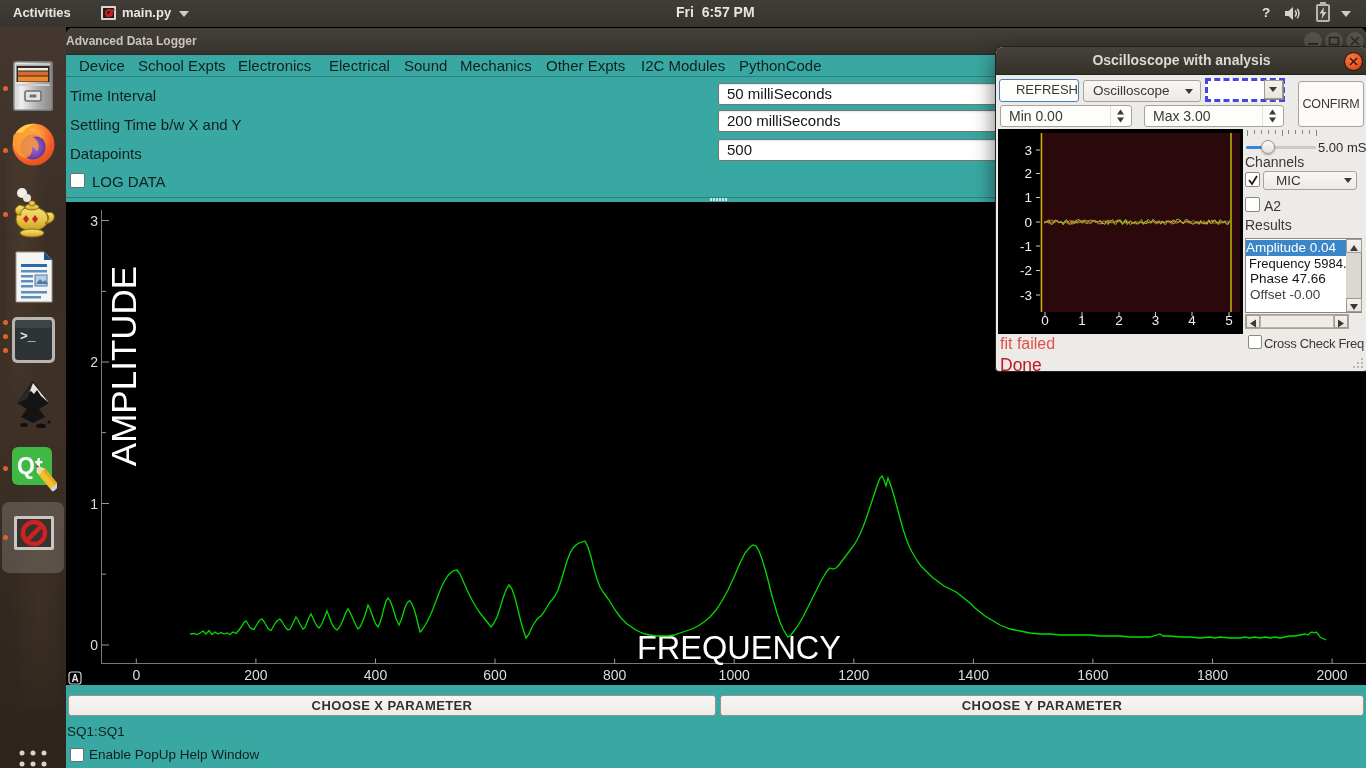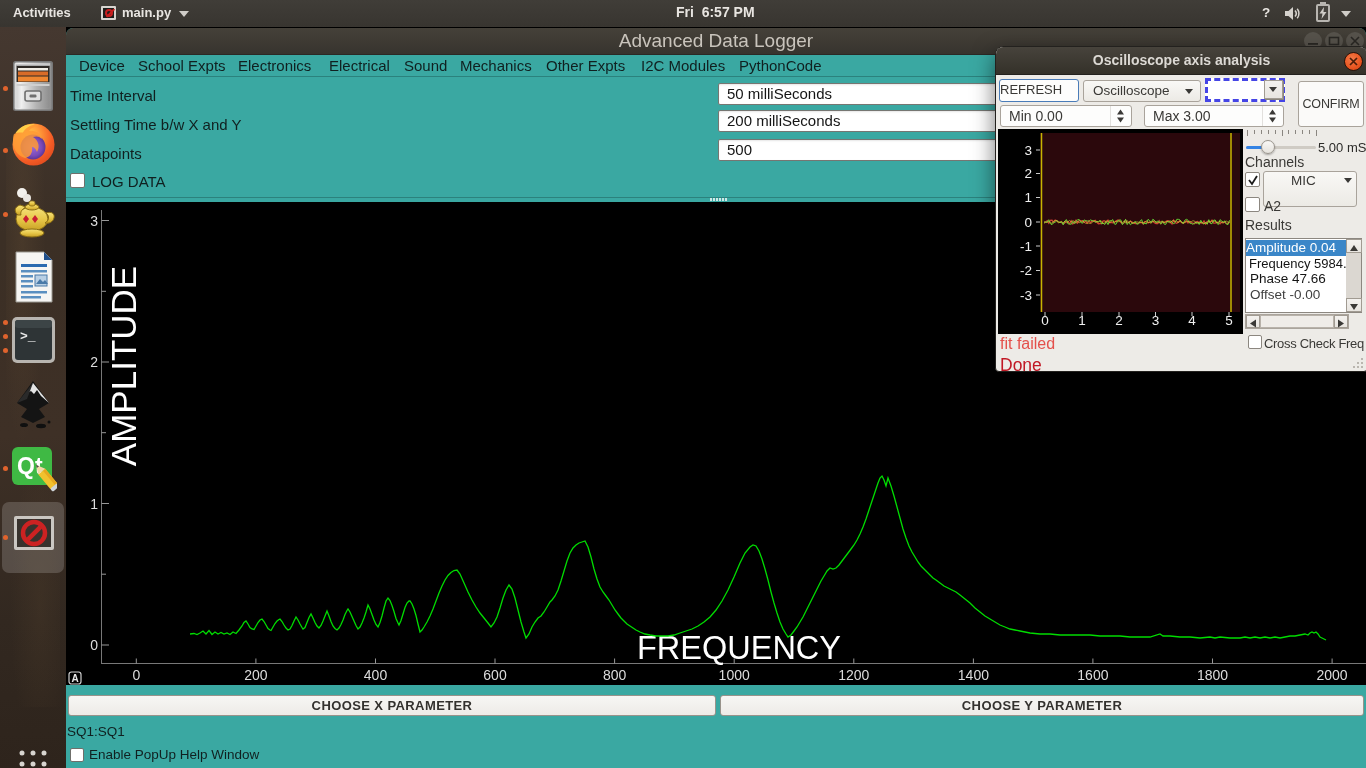--- a/index.html
+++ b/index.html
@@ -6,21 +6,21 @@
 .abs{position:absolute}
 
 #panel{left:0;top:0;width:1366px;height:27px;background:linear-gradient(#403d38,#383530);color:#e6e3df;z-index:50}
 #panel .txt{font-size:13px;font-weight:700;color:#e8e5e1}
 
 #desk{left:0;top:27px;width:66px;height:741px;background:linear-gradient(178deg,#453830 0%,#3b2f25 28%,#3e3026 55%,#322820 80%,#2e241c 100%);z-index:40}
 .odot{position:absolute;left:3px;width:5px;height:5px;border-radius:50%;background:#e0632d}
 
 #win{left:66px;top:28px;width:1300px;height:740px;background:#3aa8a2;z-index:1;border-radius:7px 7px 0 0}
 #title{left:0;top:0;width:1300px;height:27px;background:linear-gradient(#454139,#37342e);border-radius:7px 7px 0 0;border-bottom:1px solid #2b2925}
-#title .t{width:100%;text-align:center;font-size:19px;font-weight:400;color:#c9c4bc;line-height:26px}
+#title .t{width:100%;font-size:12px;font-weight:700;color:#c9c4bc;line-height:26px}
 .wbtn{position:absolute;top:4px;width:18px;height:18px;border-radius:50%;background:#57534c}
 #menubar{left:0;top:27px;width:1300px;height:22px;background:#3aa8a2;border-bottom:1px solid #2b827d}
 .mi{position:absolute;top:0;height:21px;line-height:21px;font-size:15px;color:#102020}
 .lbl{position:absolute;font-size:15px;color:#102020}
 .entry{position:absolute;left:652px;width:646px;height:22px;background:#fff;border:1px solid #767672;border-radius:2px;font-size:15px;color:#141414;line-height:20px;padding-left:8px;box-shadow:inset 0 1px 2px rgba(0,0,0,0.10)}
 .cb{position:absolute;background:#fff;border:1px solid #6f6f6b;border-radius:2px}
 
 .pbtn{position:absolute;height:21px;background:linear-gradient(#f7f6f4,#edebe7);border:1px solid #98938b;border-radius:3px;font-size:13px;font-weight:700;letter-spacing:0.4px;color:#33312e;text-align:center;line-height:19px}
 
 #dlg{left:995px;top:46px;width:373px;height:326px;z-index:60;border-radius:8px 8px 4px 4px;box-shadow:0 8px 22px rgba(0,0,0,0.55);background:#edebe7;border:1px solid #23211e}
@@ -291,29 +291,29 @@
 
  <div class="pbtn" style="left:654px;top:667px;width:644px">CHOOSE Y PARAMETER</div>
  <div class="pbtn" style="left:2px;top:667px;width:648px">CHOOSE X PARAMETER</div>
  <div class="lbl" style="left:1px;top:696px;font-size:13.5px">SQ1:SQ1</div>
  <div class="cb" style="left:4px;top:720px;width:14px;height:14px"></div>
  <div class="lbl" style="left:23px;top:719px;font-size:13.5px">Enable PopUp Help Window</div>
 </div>
 
 <div id="dlg" class="abs">
  <div id="dtitle">
-        <div class="t">Oscilloscope axis analysis</div>
+        <div class="t">Oscilloscope with analysis</div>
   <div class="abs" style="left:348px;top:4.5px;width:19px;height:19px;border-radius:50%;background:radial-gradient(circle at 40% 35%,#f37a48,#e85520 60%,#cc4012);border:1px solid #2a1208">
     <svg width="17" height="17" style="position:absolute;left:0;top:0">
             <path d="M5 5 L12 12 M12 5 L5 12" stroke="#4a1c08" stroke-width="1.7"></path>
           </svg>
   </div>
  </div>
 
- <div class="dwid" style="left:3px;top:32px;width:80px;height:23px;background:#fdfdfc;border:1.5px solid #4a7cb8;border-radius:3px;text-align:left;line-height:20px">REFRESH</div>
+ <div class="dwid" style="left:3px;top:32px;width:80px;height:23px;background:#fdfdfc;border:1.5px solid #4a7cb8;border-radius:3px;text-align:right;line-height:20px">REFRESH</div>
  <div class="dwid combo" style="left:87px;top:33px;width:118px;height:22px;line-height:20px;padding-left:9px;font-size:13.5px">Oscilloscope
    <div class="arrow-dn abs" style="left:101px;top:8px"></div>
  </div>
  <div class="abs" style="left:209px;top:31px;width:80px;height:24px;border:3px dashed #4545e5;background:#fff">
    <div class="abs sbtn" style="left:56px;top:-1px;width:19px;height:19px;box-shadow:1px 1px 0 #8a857c">
      <div class="arrow-dn abs" style="left:4px;top:6px"></div>
    </div>
  </div>
  <div class="dwid" style="left:302px;top:34px;width:66px;height:46px;background:#fbfaf9;border:1px solid #a9a39b;border-radius:3px;text-align:center;line-height:44px;font-size:12.5px;letter-spacing:-0.2px">CONFIRM</div>
 
@@ -385,21 +385,21 @@
  <div class="abs" style="left:250px;top:99px;width:70px;height:2.5px;background:#cfcbc4;border-radius:2px"></div>
  <div class="abs" style="left:250px;top:99px;width:22px;height:2.5px;background:#3584e4;border-radius:2px"></div>
  <div class="abs" style="left:265px;top:93px;width:14px;height:14px;border-radius:50%;background:linear-gradient(#f9f8f6,#e5e2dc);border:1px solid #99948c;box-shadow:0 1px 2px rgba(0,0,0,0.3)"></div>
  <div class="dwid" style="left:322px;top:93px;font-size:13px;color:#2c2b29;white-space:nowrap">5.00 mS</div>
  <div class="dwid" style="left:249px;top:107px;font-size:14px">Channels</div>
  <div class="abs" style="left:249px;top:125px;width:15px;height:15px;background:#fff;border:1px solid #8c8780;border-radius:2px">
    <svg width="15" height="15" style="position:absolute;left:0;top:0">
           <path d="M3 7 l3 4 5 -8" stroke="#1a1a1a" stroke-width="1.8" fill="none"></path>
         </svg>
  </div>
- <div class="dwid combo" style="left:267px;top:124px;width:94px;height:36px;line-height:17px;padding-left:27px;font-size:13.5px">MIC
+ <div class="dwid combo" style="left:267px;top:124px;width:94px;height:19px;line-height:17px;padding-left:12px;font-size:13.5px">MIC
    <div class="arrow-dn abs" style="left:80px;top:6px"></div>
  </div>
  <div class="abs" style="left:249px;top:150px;width:15px;height:15px;background:#fff;border:1px solid #8c8780;border-radius:2px"></div>
  <div class="dwid" style="left:268px;top:151px;font-size:14px">A2</div>
  <div class="dwid" style="left:249px;top:170px;font-size:14px">Results</div>
 
  <div class="abs" style="left:249px;top:191px;width:117px;height:75px;background:#fff;border:1px solid #8c8780">
    <div class="abs" style="left:0;top:1px;width:100px;height:15.5px;background:#3a86c8;color:#fff;font-size:13.5px;line-height:15px;white-space:nowrap;overflow:hidden">Amplitude 0.04</div>
    <div class="abs" style="left:0;top:16.5px;width:100px;height:15.5px;color:#141414;font-size:13px;line-height:15px;padding-left:3px;white-space:nowrap;overflow:hidden">Frequency 5984.20</div>
    <div class="abs" style="left:0;top:32px;width:100px;height:15.5px;color:#141414;font-size:13.5px;line-height:15px;padding-left:4px;white-space:nowrap;overflow:hidden">Phase 47.66</div>

